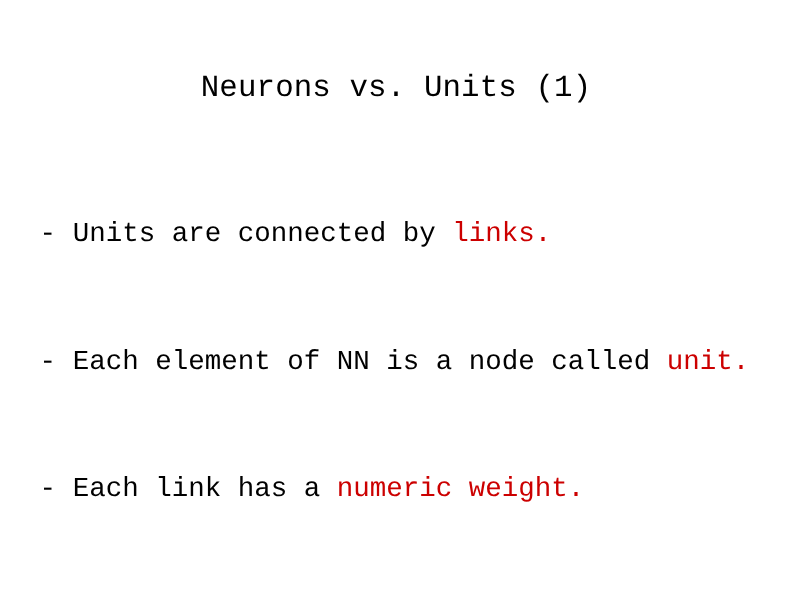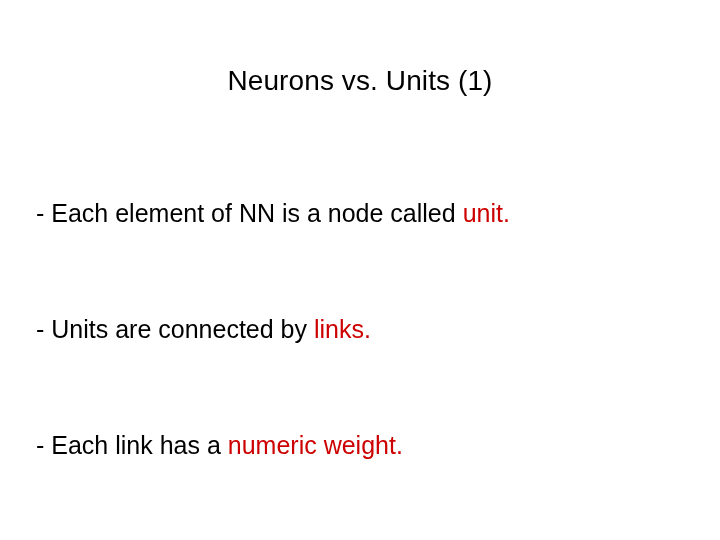--- a/index.html
+++ b/index.html
@@ -12,20 +12,21 @@
     background: #ffffff;
     font-family: "Liberation Sans", sans-serif;
     overflow: hidden;
   }
   .slide {
     position: relative;
     width: 720px;
     height: 540px;
     background: #ffffff;
     box-sizing: border-box;
+    font-family: Liberation Mono, monospace;
   }
   .slide-title {
     position: absolute;
     left: 0;
     top: 64px;
     width: 720px;
     text-align: center;
     font-size: 28px;
     line-height: 34px;
     color: #000000;
@@ -57,28 +58,28 @@
 <body>
 
 <div class="slide">
 
   <h1 class="slide-title">Neurons vs. Units (1)</h1>
 
   <div class="body-block">
 
     <p class="bullet-line">
       <span>-</span>
-      <span>Each element of NN is a node called</span>
-      <span class="hl">unit.</span>
+      <span>Units are connected by</span>
+      <span class="hl">links.</span>
     </p>
 
     <p class="bullet-line">
       <span>-</span>
-      <span>Units are connected by</span>
-      <span class="hl">links.</span>
+      <span>Each element of NN is a node called</span>
+      <span class="hl">unit.</span>
     </p>
 
     <p class="bullet-line">
       <span>-</span>
       <span>Each link has a</span>
       <span class="hl">numeric weight.</span>
     </p>
 
   </div>
 

